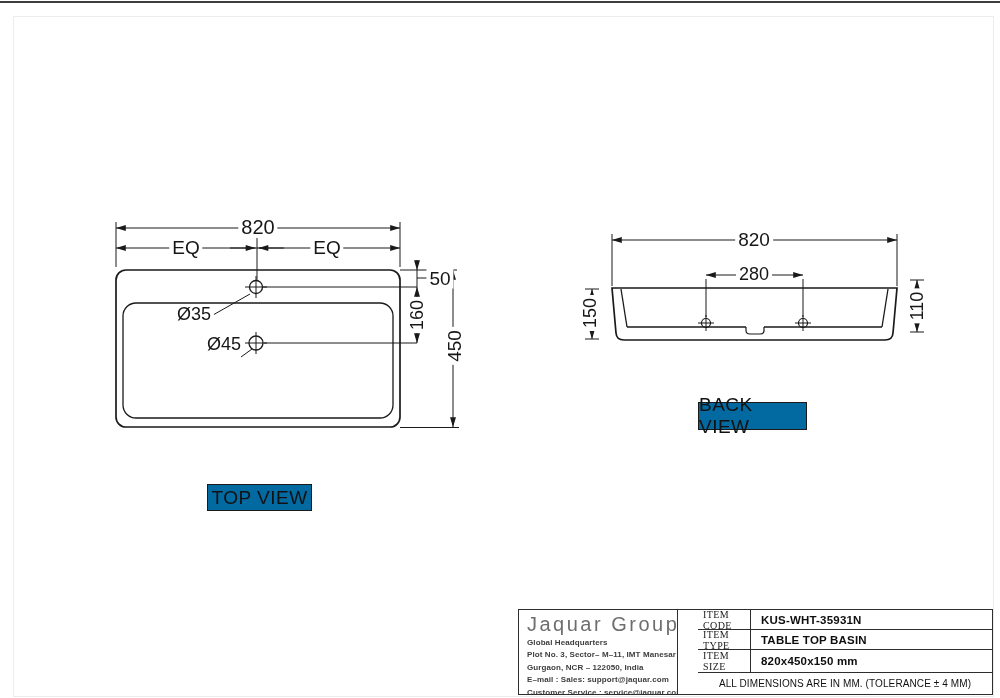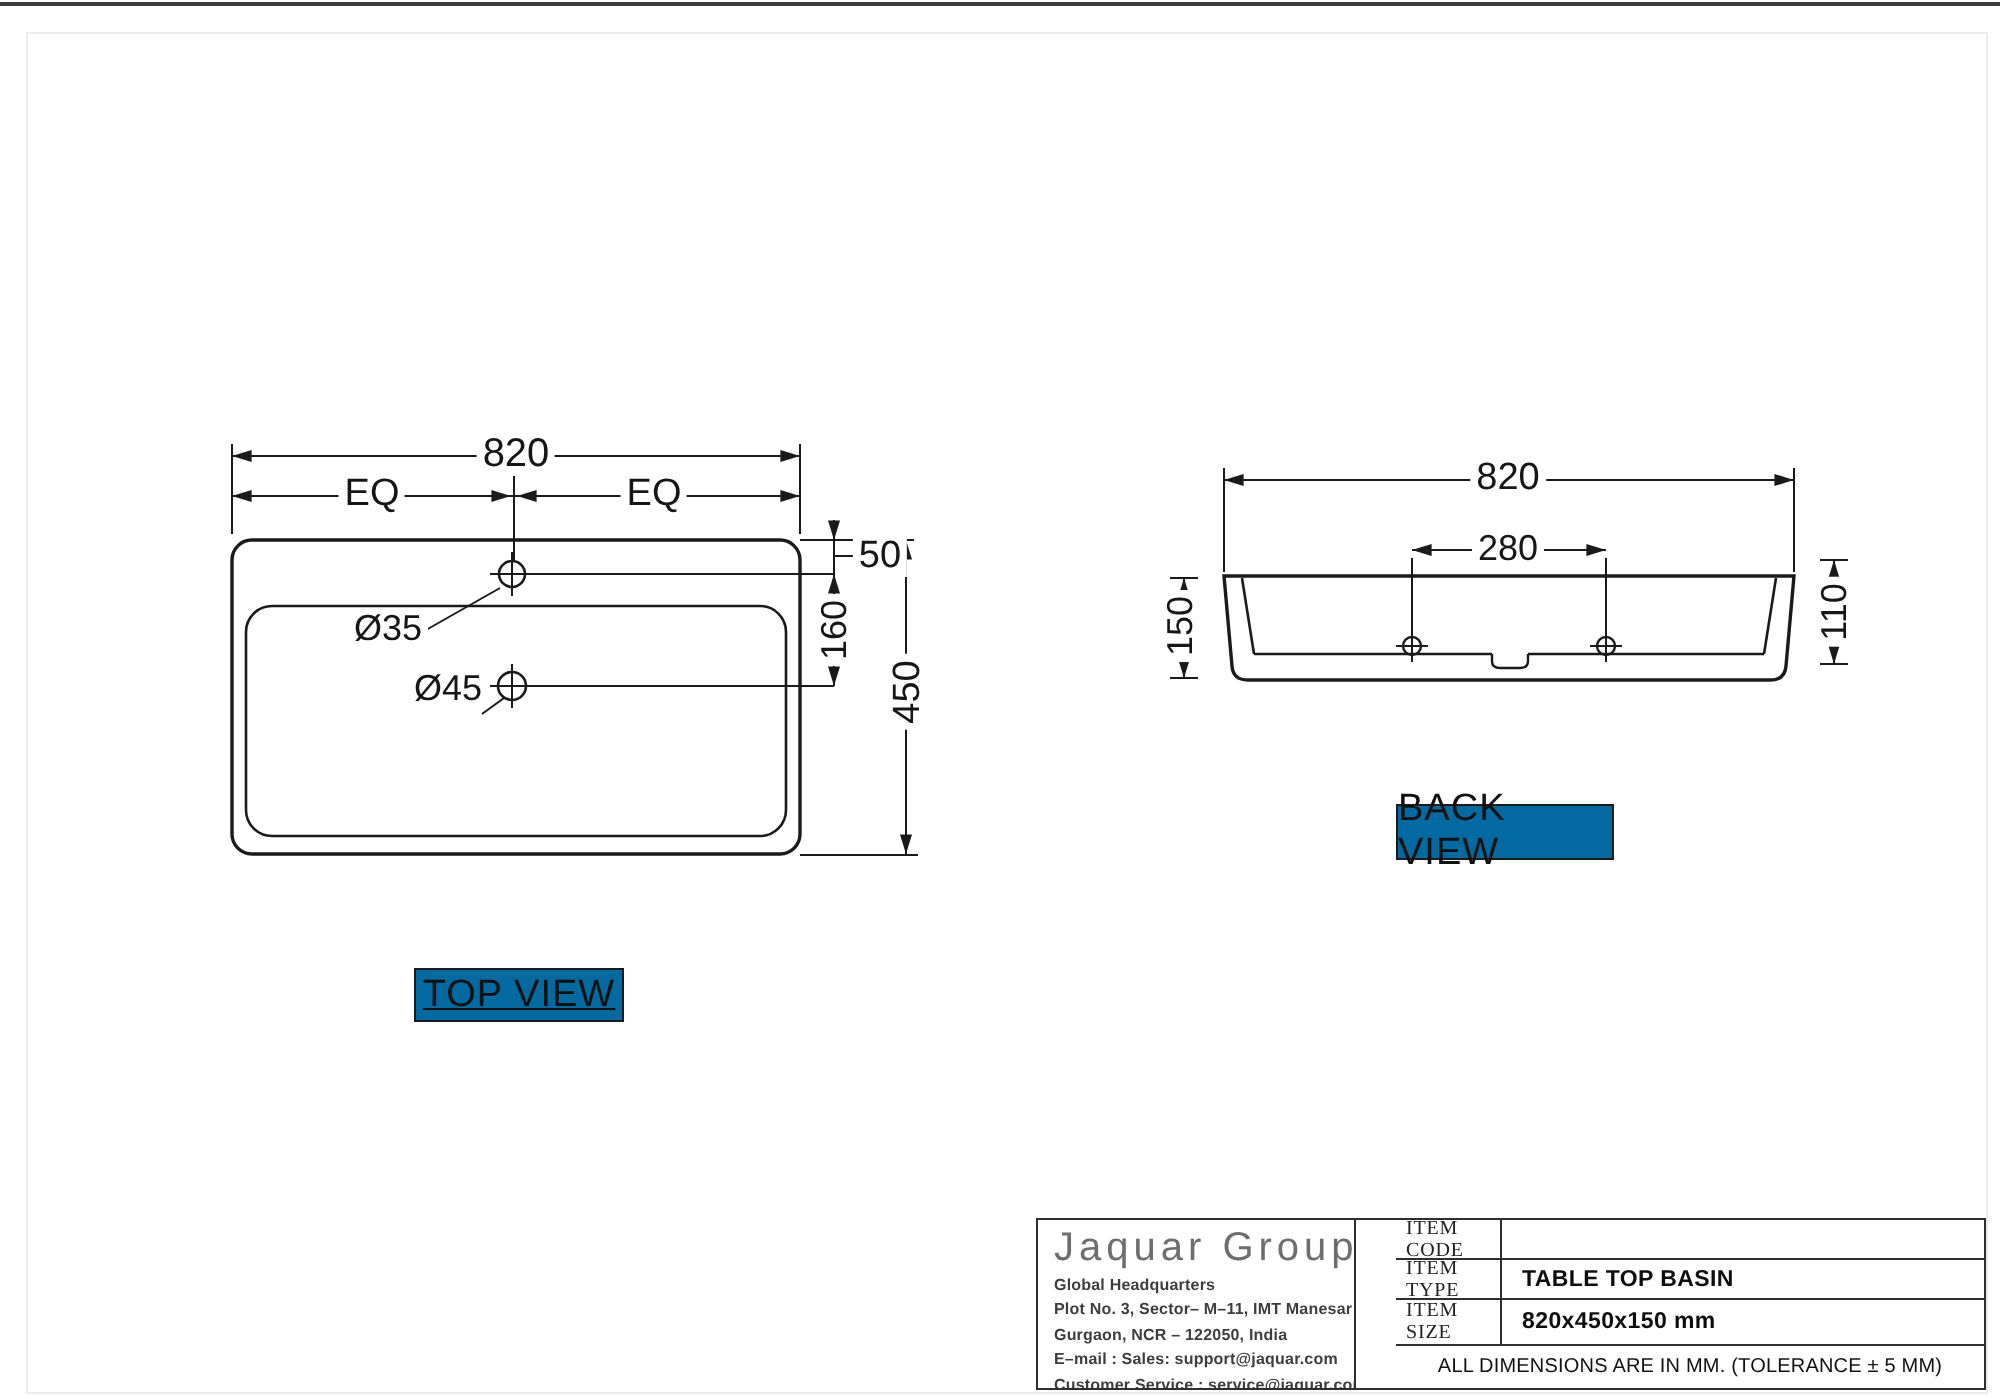--- a/index.html
+++ b/index.html
@@ -134,41 +134,42 @@
 <span class="dim rot" style="left:417px;top:315px;">160</span>
 <span class="dim rot md" style="left:454px;top:346px;">450</span>
 <span class="dim" style="left:194px;top:314px;">Ø35</span>
 <span class="dim" style="left:224px;top:344px;">Ø45</span>
 
 <span class="dim md" style="left:754px;top:239px;">820</span>
 <span class="dim" style="left:754px;top:274px;">280</span>
 <span class="dim rot" style="left:590px;top:313px;">150</span>
 <span class="dim rot" style="left:917px;top:306px;">110</span>
 
-<div class="viewbox" style="left:207px;top:484px;width:103px;height:25px;text-decoration:underline;">TOP VIEW</div>
+<div class="viewbox" style="left:207px;top:484px;width:103px;height:25px;">TOP VIEW</div>
 <div class="viewbox" style="left:698px;top:402px;width:107px;height:26px;">BACK VIEW</div>
 
 <div class="abs" id="title-block">
   <div class="tb-cell" id="tb-info">
     <div id="tb-company">Jaquar Group</div>
     <div class="addr">Global Headquarters</div>
     <div class="addr">Plot No. 3, Sector– M–11, IMT Manesar</div>
     <div class="addr">Gurgaon, NCR – 122050, India</div>
     <div class="addr">E–mail : Sales: support@jaquar.com</div>
     <div class="addr">Customer Service : service@jaquar.com</div>
   </div>
   <div class="tb-cell" id="tb-table">
     <div class="tb-row r1">
       <div class="tb-label">ITEM CODE</div>
+      <div class="tb-value">KUS-WHT-35931N</div>
     </div>
     <div class="tb-row r2">
       <div class="tb-label">ITEM TYPE</div>
       <div class="tb-value">TABLE TOP BASIN</div>
     </div>
     <div class="tb-row r3">
       <div class="tb-label">ITEM SIZE</div>
       <div class="tb-value">820x450x150 mm</div>
     </div>
     <div class="tb-row r4">
-      <div class="tb-note">ALL DIMENSIONS ARE IN MM. (TOLERANCE ± 5 MM)</div>
+      <div class="tb-note">ALL DIMENSIONS ARE IN MM. (TOLERANCE ± 4 MM)</div>
     </div>
   </div>
 </div>
 
 </body></html>

